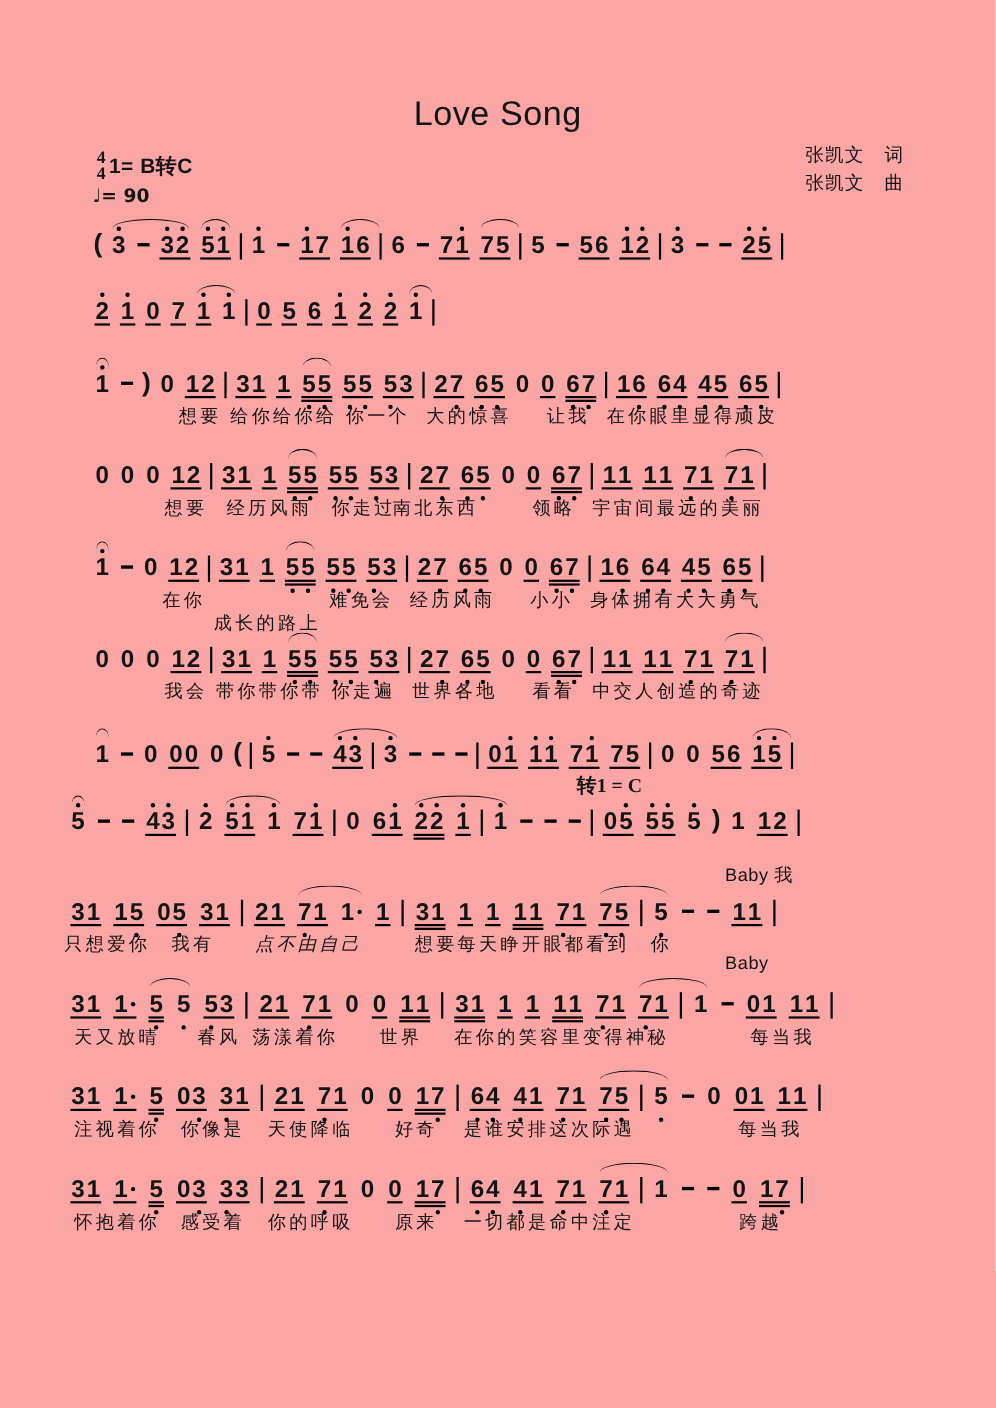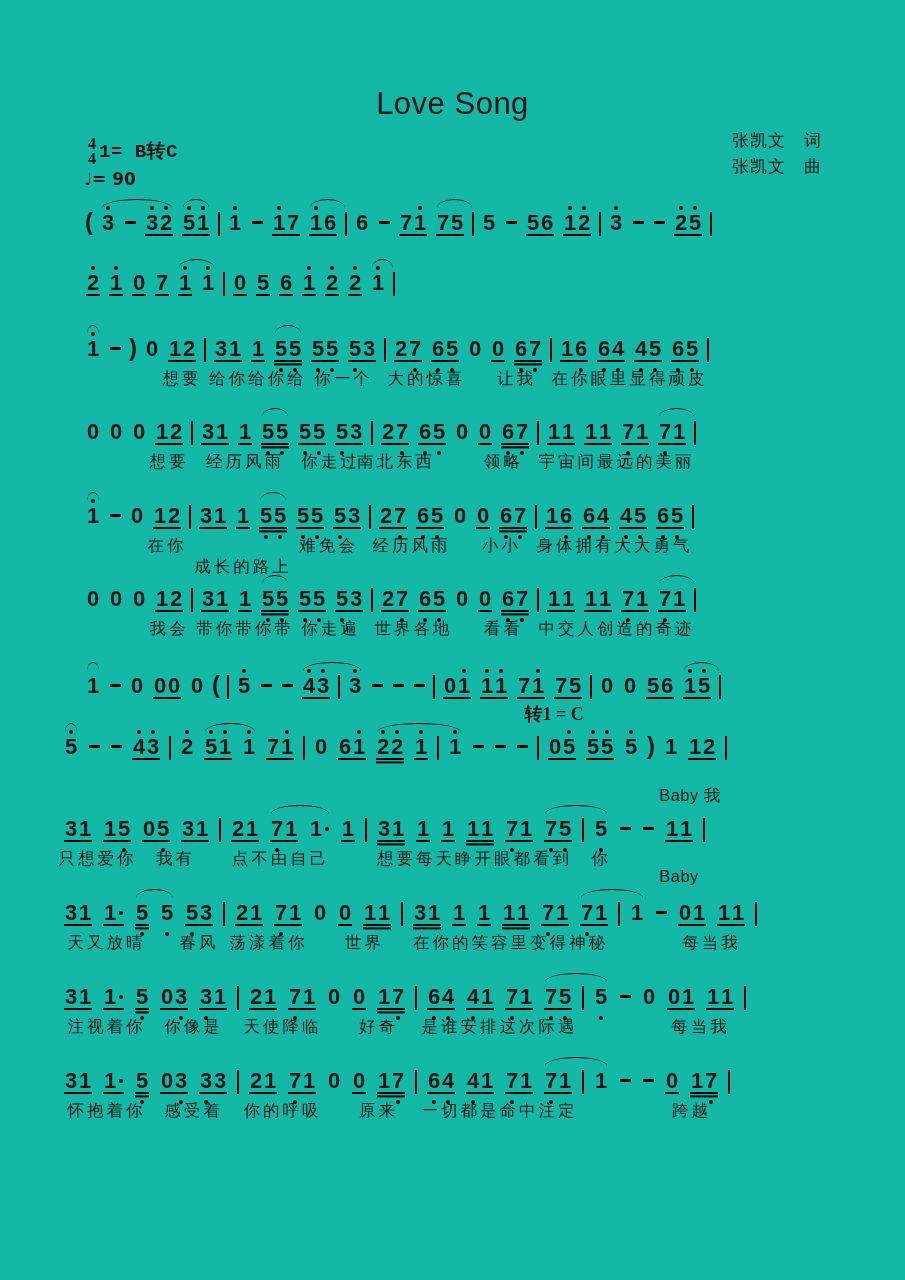--- a/index.html
+++ b/index.html
@@ -1,24 +1,24 @@
 <!DOCTYPE html>
 <html><head>
 <meta charset="utf-8">
 <style>
   html,body{margin:0;padding:0;background:#e8e8e8;}
-  .sheet{position:relative;width:905px;height:1280px;background:#14b8a6;color:#141414;
+  .sheet{position:relative;width:905px;height:1280px;background:#fca5a5;color:#141414;
          font-family:"Liberation Sans",sans-serif;overflow:hidden;margin:0 auto;}
   .title{position:absolute;top:86px;left:0;width:100%;text-align:center;
          font-size:31px;font-weight:500;letter-spacing:.5px;}
   .credits{position:absolute;right:83px;top:128px;font-size:17px;line-height:26px;text-align:right;letter-spacing:1px;}
   .keyline{position:absolute;left:88px;top:136px;display:flex;align-items:center;}
   .ts{display:inline-flex;flex-direction:column;align-items:center;
       font-family:"Liberation Serif",serif;font-weight:700;font-size:16px;line-height:15px;margin-right:3px;}
-  .keytext{font-family:Liberation Mono, monospace;font-weight:700;font-size:19px;letter-spacing:.5px;}
+  .keytext{font-family:Liberation Sans, sans-serif;font-weight:700;font-size:19px;letter-spacing:.5px;}
   .tempo{position:absolute;left:84px;top:169px;font-size:17px;font-weight:700;
          font-family:"DejaVu Sans",sans-serif;}
   .score{position:absolute;left:0;top:0;width:100%;height:100%;}
   .srow{position:absolute;}
   .notes{display:flex;align-items:flex-start;}
   .cell{position:relative;display:flex;align-items:flex-start;padding:0 1px;}
   .u1::after,.u2::after{content:"";position:absolute;left:1px;right:1px;top:29px;height:1.8px;background:#000;}
   .u2::after{box-shadow:0 3.4px 0 0 #000;}
   .note{display:flex;flex-direction:column;align-items:center;width:14px;}
   .hd,.ld{height:6px;display:flex;align-items:center;justify-content:center;width:100%;}
@@ -1631,21 +1631,21 @@
               <div class="ch">1</div>
               <div class="ld"></div>
             </div>
           </div>
           <div class="bar"></div>
         </div>
         <div class="slur" style="left: 208px; width: 58px;"></div>
         <div class="slur" style="left: 482px; width: 62px;"></div>
         <div class="lyric" style="left: 34.5px;">只想爱你</div>
         <div class="lyric" style="left: 112.5px;">我有</div>
-        <div class="lyric" style="left: 217.5px;">点不由自己</div>
+        <div class="lyric" style="left: 217.5px; font-style: italic;">点不由自己</div>
         <div class="lyric" style="left: 411.5px;">想要每天睁开眼都看到</div>
         <div class="lyric" style="left: 538px;">你</div>
         <div class="lyric lat" style="left: 616px;">Baby</div>
       </div>
       <div class="srow" style="top: 895px; left: 63px;">
         <div class="notes" style="gap: 9px;">
           <div class="cell u1">
             <div class="note">
               <div class="hd"></div>
               <div class="ch">3</div>

